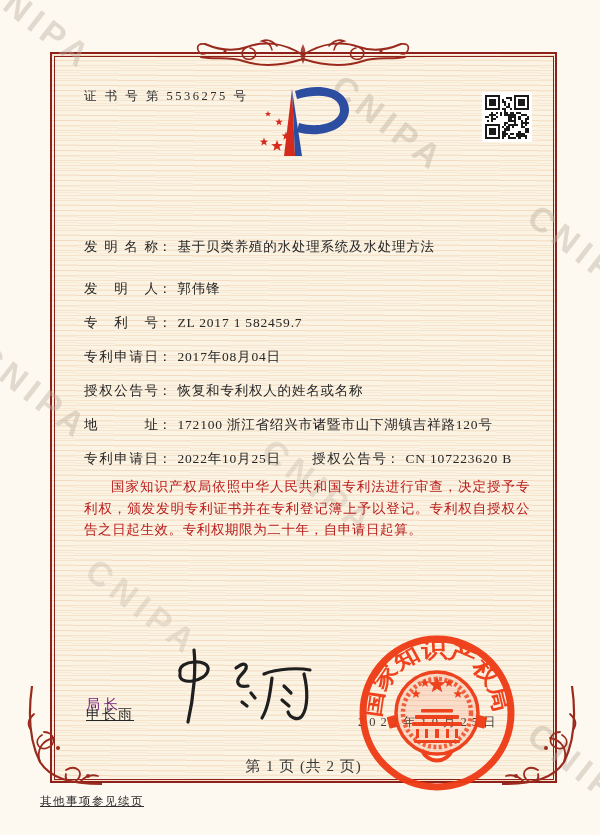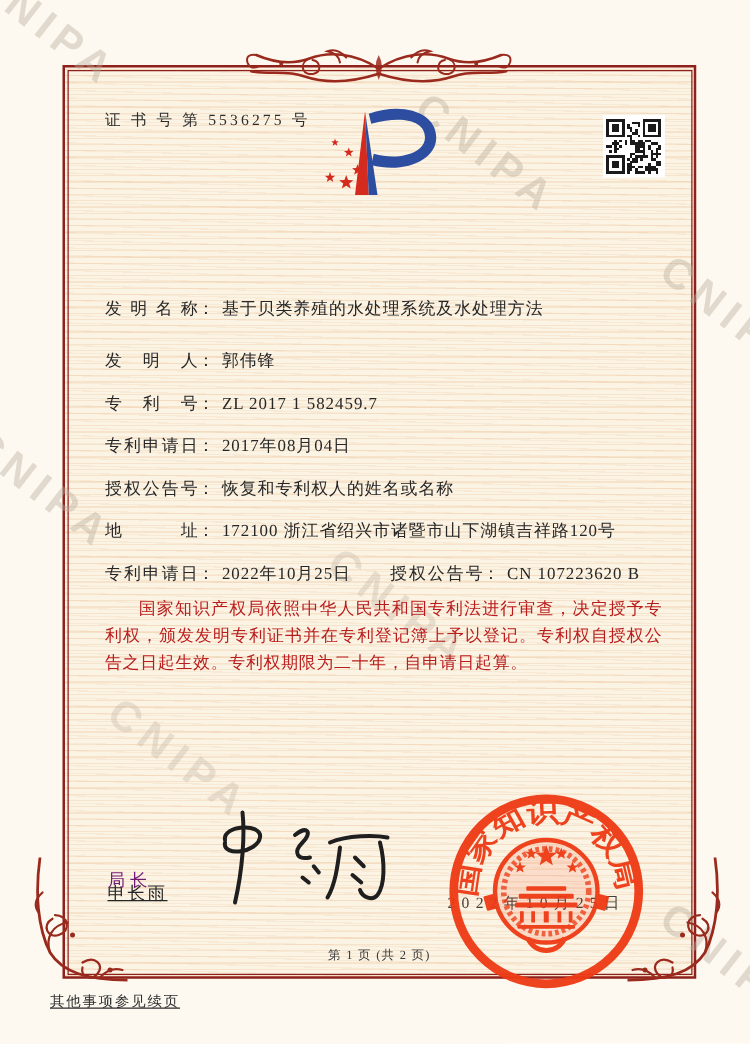--- a/index.html
+++ b/index.html
@@ -36,21 +36,21 @@
            color:#b91c1c;letter-spacing:0.6px;}
 
   .signer-title{position:absolute;left:86px;top:676px;font-size:14px;letter-spacing:4px;color:#701a75;z-index:3;margin-top:20px;}
   .signer-name{position:absolute;left:86px;top:706px;font-size:14px;letter-spacing:2px;color:#262626;z-index:3;text-decoration:underline;}
   .signature{position:absolute;left:158px;top:638px;z-index:3;}
 
   .seal{position:absolute;left:352px;top:628px;z-index:4;}
   .seal-date{position:absolute;left:358px;top:714px;width:170px;font-size:12.5px;letter-spacing:5px;
              color:#44403a;z-index:3;white-space:nowrap;}
 
-  .pageinfo{position:absolute;left:50px;top:757px;width:507px;text-align:center;font-size:10px;
+  .pageinfo{position:absolute;left:50px;top:757px;width:507px;text-align:center;font-size:15px;
             letter-spacing:1px;color:#3a3a3a;z-index:3;}
   .contnote{position:absolute;left:0;top:794px;width:600px;text-align:left;font-size:11.5px;
             letter-spacing:1.5px;color:#2e2e2e;text-decoration:underline;z-index:3;padding-left:40px;}
 
   .orn-top{position:absolute;left:175px;top:36px;z-index:2;}
   .orn-bl{position:absolute;left:22px;top:686px;z-index:2;}
   .orn-br{position:absolute;left:502px;top:686px;z-index:2;transform:scaleX(-1);}
 </style>
 </head>
 <body>

